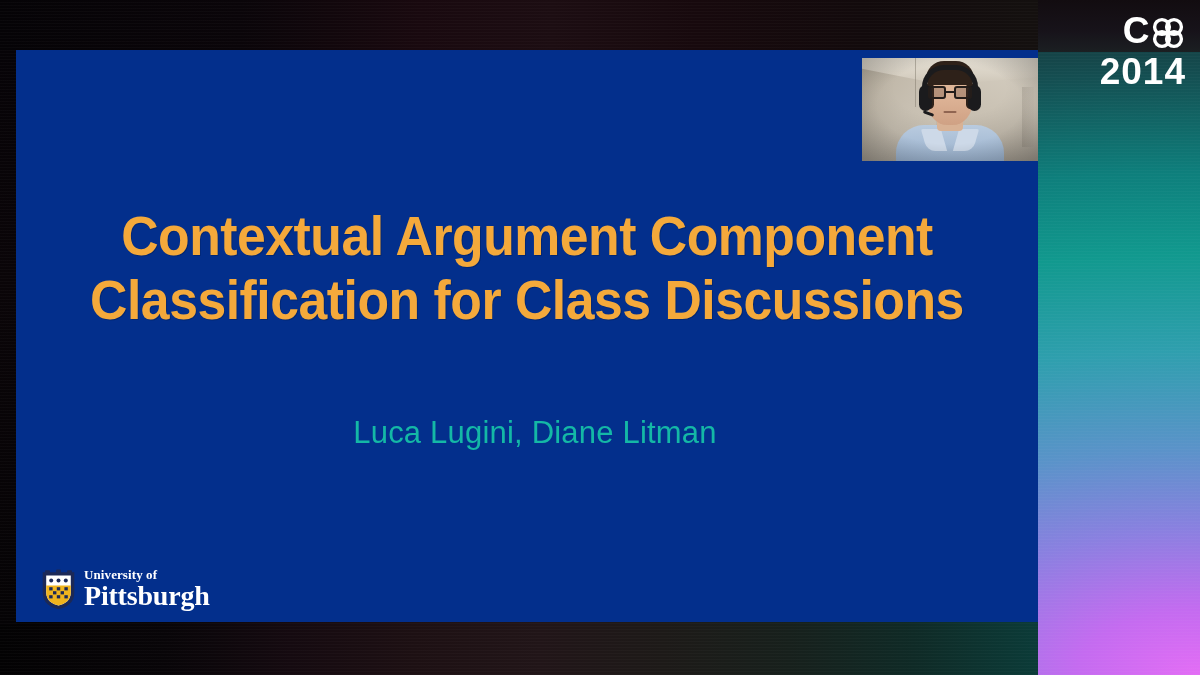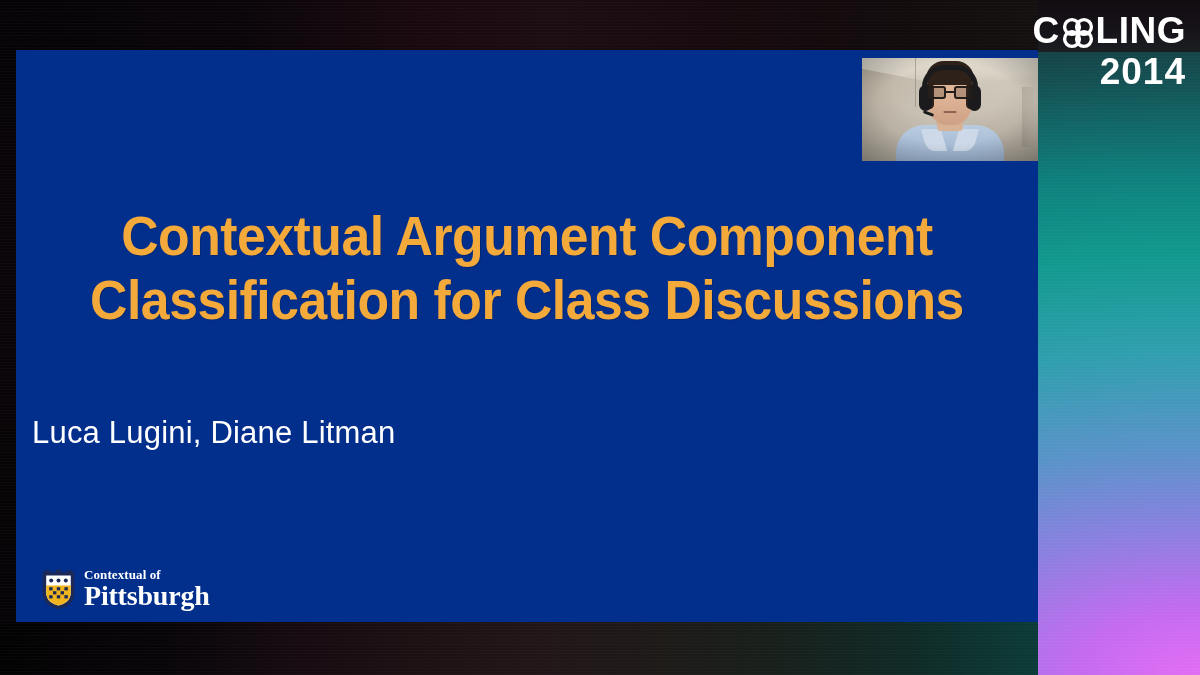--- a/index.html
+++ b/index.html
@@ -73,21 +73,21 @@
     text-align:center; color:#F4A93B;
     font-size:55px; line-height:64px;
     font-weight:700; letter-spacing:-0.5px;
     font-family:"Liberation Sans", sans-serif;
     transform:scaleX(0.94); transform-origin:center;
     text-shadow:1px 1px 0 rgba(0,0,0,.18);
     padding:0 34px;
   }
   #slide-authors {
     position:absolute; left:0; top:365px; width:100%;
-    text-align:left; color:#ffffff;
+    text-align:center; color:#14b8a6;
     font-size:31px; font-weight:400; letter-spacing:.2px;padding-left:16px;
   }
 
   
   #pitt-logo {
     position:absolute; left:26px; bottom:12px;
     display:flex; align-items:center; gap:9px;
   }
   .pitt-shield { width:33px; height:40px; flex:none; }
   .pitt-words { color:#fff; line-height:1; }
@@ -205,21 +205,20 @@
       <span class="quatrefoil">
         <svg viewBox="0 0 34 34" width="34" height="34" aria-hidden="true">
           <g fill="none" stroke="#ffffff" stroke-width="3.4">
             <circle cx="11" cy="11" r="7.4"></circle>
             <circle cx="23" cy="11" r="7.4"></circle>
             <circle cx="11" cy="23" r="7.4"></circle>
             <circle cx="23" cy="23" r="7.4"></circle>
           </g>
         </svg>
       </span>
-      <span class="ch">LING</span>
     </div>
     <div class="coling-row2">2014</div>
   </div>
 
   <div id="slide">
 
     <div id="slide-title">Contextual Argument Component Classification for Class Discussions</div>
     <div id="slide-authors">Luca Lugini, Diane Litman</div>
 
     <div id="pitt-logo">
@@ -242,21 +241,21 @@
             <rect x="22.4" y="26.2" width="3.4" height="3.2"></rect>
           </g>
           <g fill="#1C2957">
             <rect x="3.0" y="1.2" width="5.0" height="4.4" rx="1"></rect>
             <rect x="14.0" y="0.4" width="5.0" height="5.2" rx="1"></rect>
             <rect x="25.0" y="1.2" width="5.0" height="4.4" rx="1"></rect>
           </g>
         </svg>
       </span>
       <span class="pitt-words">
-        <div class="pitt-univ">Contextual of</div>
+        <div class="pitt-univ">University of</div>
         <div class="pitt-name">Pittsburgh</div>
       </span>
     </div>
   </div>
 
   <div id="webcam">
     <div class="cam-wall-l"></div>
     <div class="cam-wall-r"></div>
     <div class="cam-ceiling"></div>
     <div class="cam-corner"></div>

